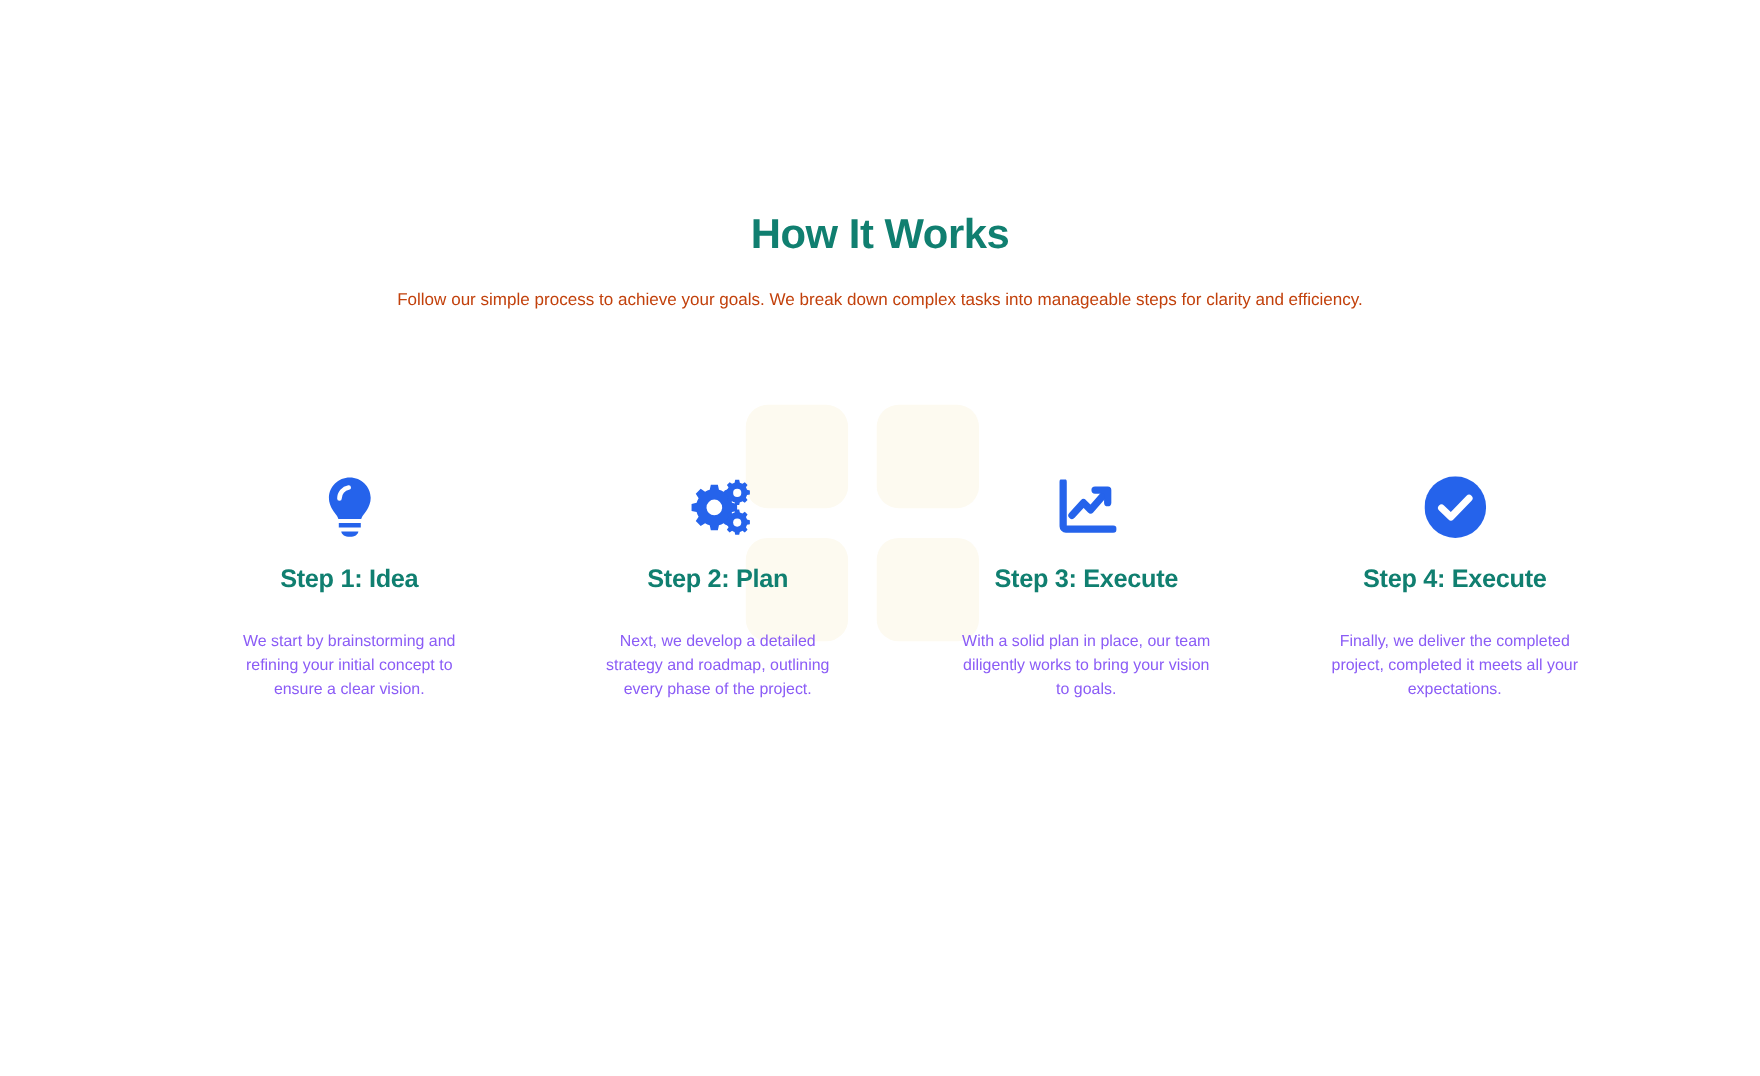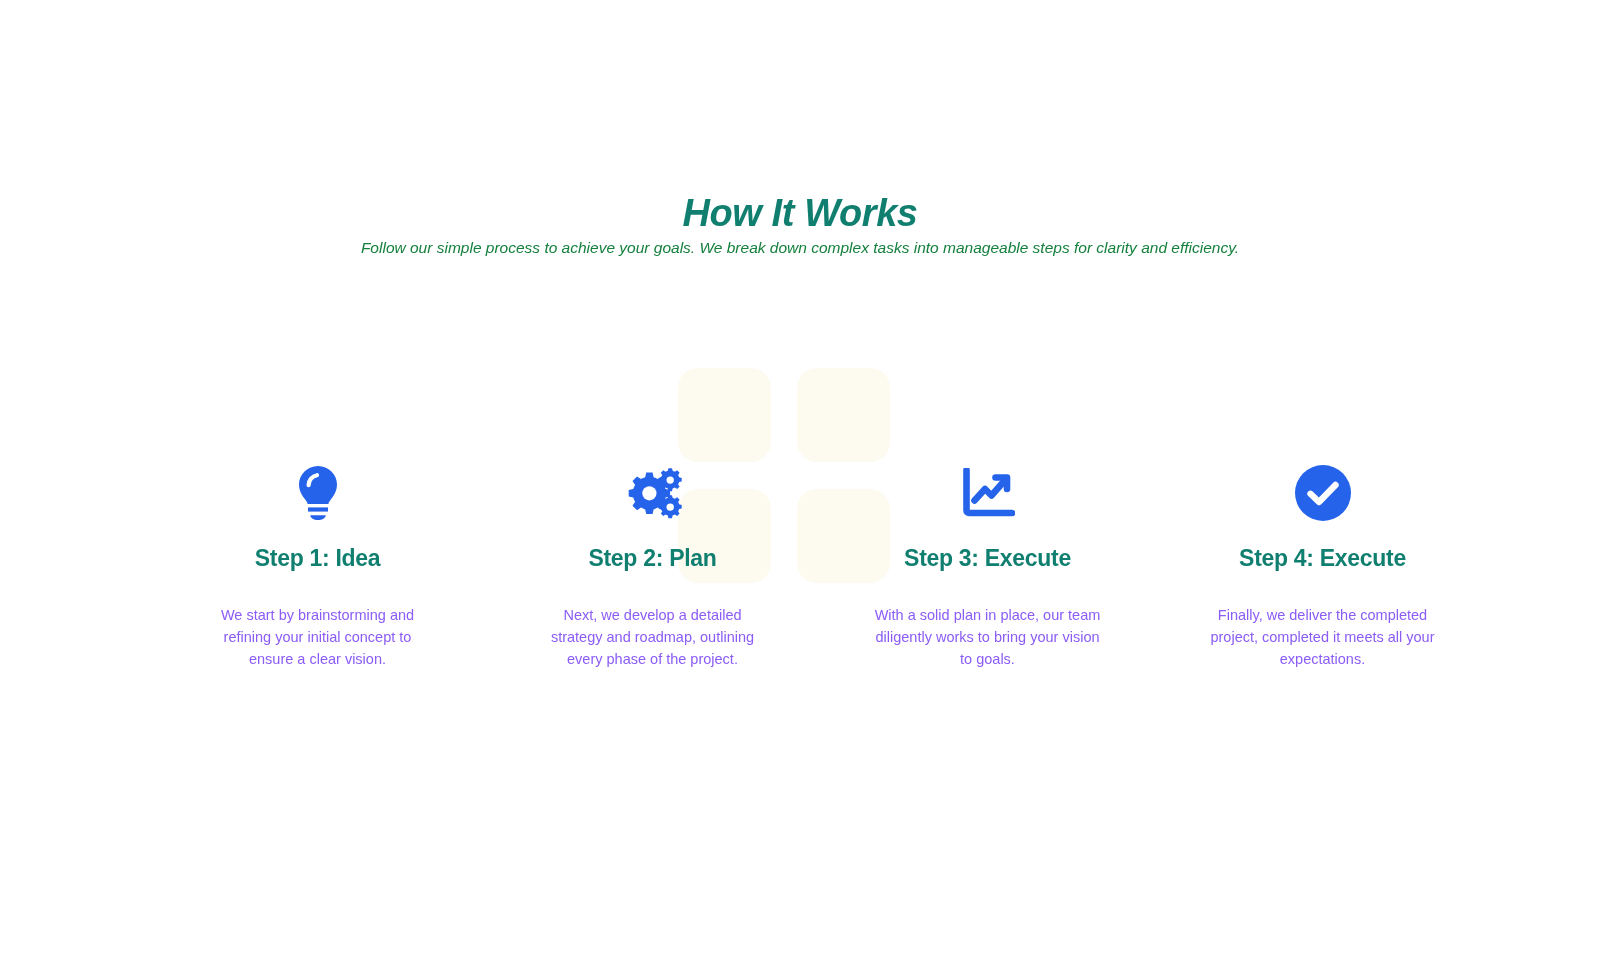--- a/index.html
+++ b/index.html
@@ -42,41 +42,41 @@
   .deco-4 { left: 797px; top: 489px; }
 
   
   .header {
     position: absolute;
     left: 0;
     top: 192px;
     width: 1600px;
     text-align: center;
     z-index: 2;
-    font-style: italic;
   }
   .page-title {
     font-size: 38px;
     font-weight: bold;
     color: #107f70;
     letter-spacing: -0.4px;
     line-height: 1.15;
   }
   .page-subtitle {
+    margin-top: 25px;
     font-size: 15.5px;
     font-weight: 400;
-    color: #15803d;
+    color: #c2410c;
     line-height: 1.5;
   }
 
   
   .steps {
     position: absolute;
     left: 200px;
-    top: 462px;
+    top: 430px;
     width: 1240px;
     display: flex;
     justify-content: space-between;
     align-items: center;
     z-index: 2;
     gap: 48px;
   }
   .step {
     width: 235px;
     text-align: center;

